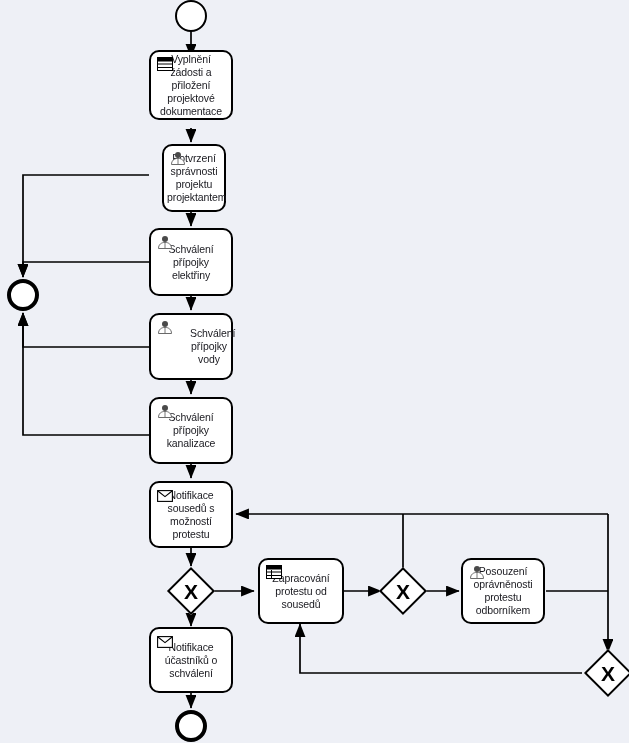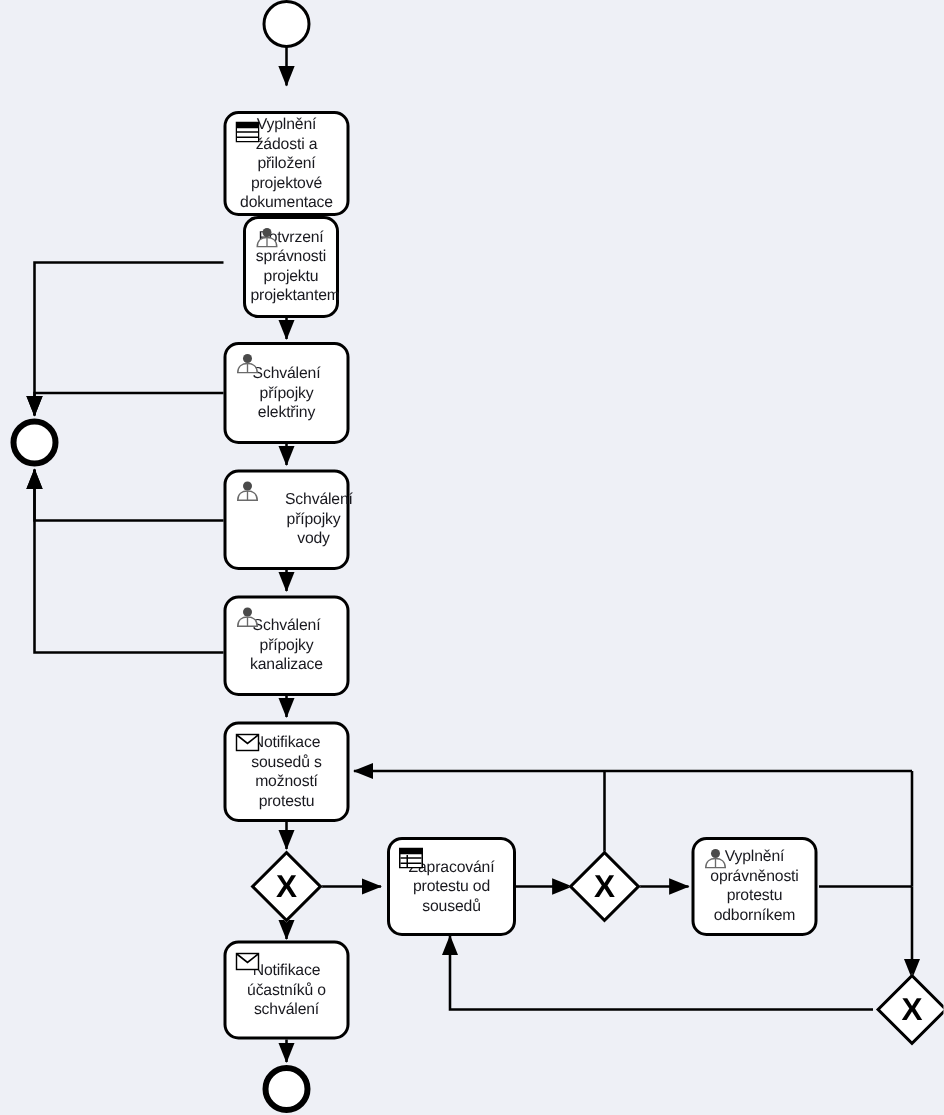--- a/index.html
+++ b/index.html
@@ -142,21 +142,21 @@
       <path d="M608,591 L608,652" marker-end="url(#ah)"></path>
 
       <path d="M582,673 L300,673 L300,624" marker-end="url(#ah)"></path>
     </g>
   </svg>
 
   <div class="node event event-start" style="left:175px; top:0px; width:32px; height:32px;">
     
   </div>
 
-  <div class="node task" style="left:149px; top:74px; width:84px; height:70px;">
+  <div class="node task" style="left:149px; top:50px; width:84px; height:70px;">
     <span class="task-icon">
       <svg viewBox="0 0 16 14" width="16" height="14">
         <rect x="0.5" y="0.5" width="15" height="13" fill="#fff" stroke="#000" stroke-width="1"></rect>
         <rect x="0.5" y="0.5" width="15" height="4" fill="#000"></rect>
         <line x1="1" y1="7" x2="15" y2="7" stroke="#000" stroke-width="1"></line>
         <line x1="1" y1="10.5" x2="15" y2="10.5" stroke="#000" stroke-width="1"></line>
       </svg>
     </span>
     <span class="task-label">Vyplnění žádosti a přiložení projektové dokumentace</span>
   </div>
@@ -255,20 +255,20 @@
   </div>
 
   <div class="node task" style="left:461px; top:558px; width:84px; height:66px;">
     <span class="task-icon">
       <svg viewBox="0 0 16 14" width="16" height="14">
         <circle cx="8" cy="4" r="3" fill="#4a4a4a"></circle>
         <path d="M1.5,13.5 C1.5,9.4 4.4,7.4 8,7.4 C11.6,7.4 14.5,9.4 14.5,13.5 z" fill="#fff" stroke="#6a6a6a" stroke-width="1"></path>
         <path d="M8,7.4 L8,13.5" stroke="#6a6a6a" stroke-width="0.9"></path>
       </svg>
     </span>
-    <span class="task-label">Vyplnění oprávněnosti protestu odborníkem</span>
+    <span class="task-label">Posouzení oprávněnosti protestu odborníkem</span>
   </div>
 
   <div class="node gateway" style="left:591px; top:656px; width:34px; height:34px;">
     <span class="gateway-x">X</span>
   </div>
 
 </div>
 
 </body></html>

